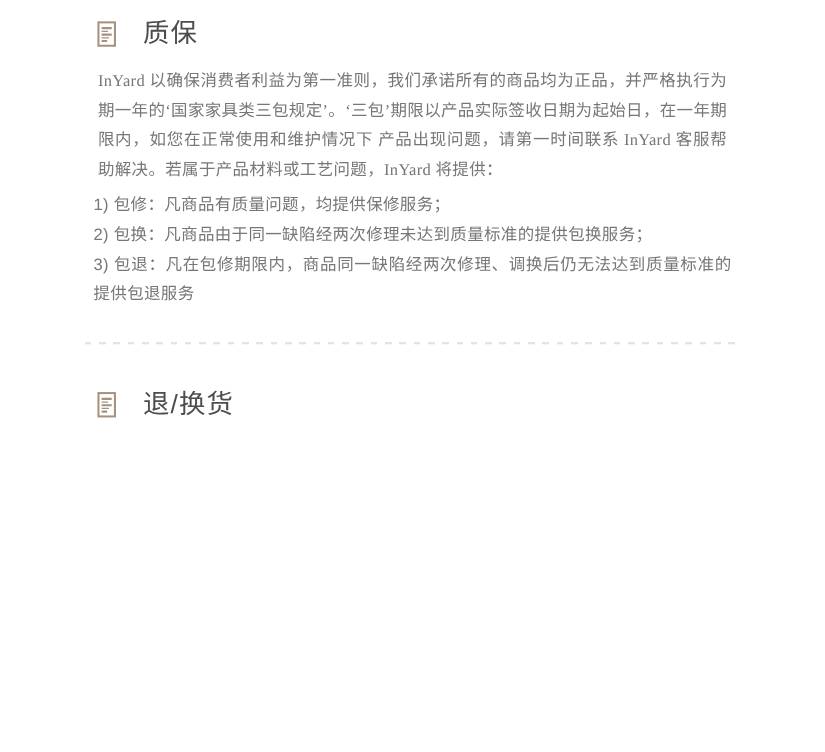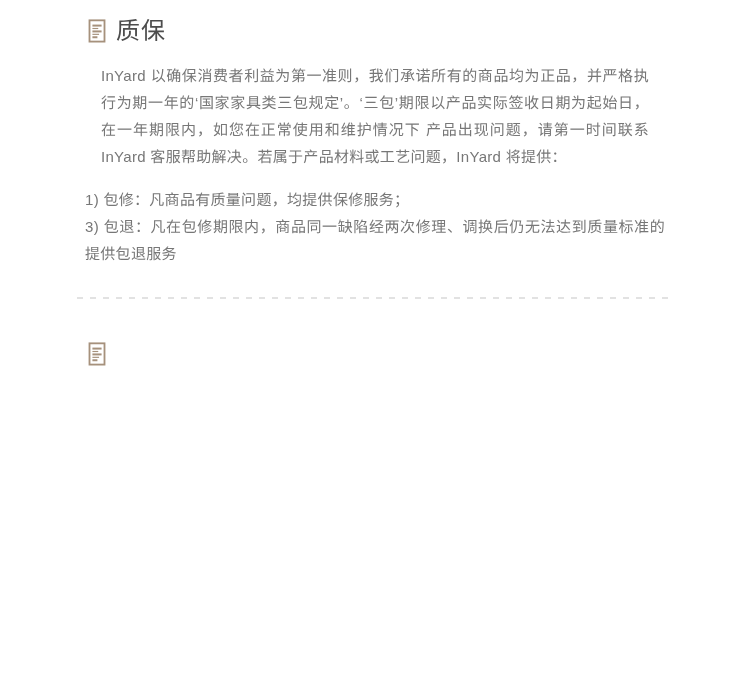--- a/index.html
+++ b/index.html
@@ -11,31 +11,31 @@
   *{box-sizing:border-box;}
   html,body{margin:0;padding:0;background:#ffffff;}
   .page{
     width:750px;height:684px;
     background:#ffffff;
     padding:16px 85px 0;
     font-family:"Liberation Sans","DejaVu Sans",sans-serif;
     overflow:hidden;
   }
   .section-header{
-    display:flex;align-items:center;gap:9px;
+    display:flex;align-items:center;gap:23px;
     height:30px;margin:0 0 15px 2px;
   }
   .doc-icon{color:var(--accent-color);display:flex;align-items:center;}
   .section-title{
     font-size:24px;font-weight:400;color:var(--title-color);
     margin:0;letter-spacing:1px;line-height:30px;
   }
   .body-text{
     font-size:15px;line-height:27px;color:var(--body-color);
-    margin:16px;text-align:justify;letter-spacing:0.3px;
+    margin:4px;text-align:justify;letter-spacing:0.3px;font-family:Liberation Serif, serif;
   }
   .para-2{margin-top:25px;}
   .policy-list{margin:0;padding:0;list-style:none;}
   .policy-list li{font-size:15px;line-height:27px;color:var(--body-color);letter-spacing:0.3px;text-align:justify;}
   .dashed-divider{
     border:none;height:2px;
     background:repeating-linear-gradient(90deg,var(--divider-color) 0 6px,transparent 6px 13px);
     margin:30px -8px 40px;
   }
 </style>
@@ -54,34 +54,36 @@
           <line x1="6.5" y1="15.5" x2="17.5" y2="15.5" stroke-width="2.4"></line>
           <line x1="6.5" y1="19" x2="14.5" y2="19" stroke-width="1.4"></line>
           <line x1="6.5" y1="22.5" x2="12.5" y2="22.5" stroke-width="2.4"></line>
         </svg>
       </span>
       <h2 class="section-title">质保</h2>
     </div>
     <p class="body-text">InYard 以确保消费者利益为第一准则，我们承诺所有的商品均为正品，并严格执行为期一年的‘国家家具类三包规定’。‘三包’期限以产品实际签收日期为起始日，在一年期限内，如您在正常使用和维护情况下 产品出现问题，请第一时间联系 InYard 客服帮助解决。若属于产品材料或工艺问题，InYard 将提供：</p>
     <ul class="policy-list">
       <li>1) 包修：凡商品有质量问题，均提供保修服务；</li>
+      <li>2) 包换：凡商品由于同一缺陷经两次修理未达到质量标准的提供包换服务；</li>
       <li>3) 包退：凡在包修期限内，商品同一缺陷经两次修理、调换后仍无法达到质量标准的提供包退服务</li>
     </ul>
   </section>
 
   <hr class="dashed-divider">
 
   <section>
     <div class="section-header">
       <span class="doc-icon">
         <svg width="20" height="26" viewBox="0 0 24 30" fill="none" stroke="currentColor">
           <rect x="3" y="2.2" width="18" height="25.5" stroke-width="2.2"></rect>
           <line x1="6.5" y1="8.5" x2="17.5" y2="8.5" stroke-width="2.4"></line>
           <line x1="6.5" y1="12" x2="13.5" y2="12" stroke-width="1.4"></line>
           <line x1="6.5" y1="15.5" x2="17.5" y2="15.5" stroke-width="2.4"></line>
           <line x1="6.5" y1="19" x2="14.5" y2="19" stroke-width="1.4"></line>
           <line x1="6.5" y1="22.5" x2="12.5" y2="22.5" stroke-width="2.4"></line>
         </svg>
       </span>
+      <h2 class="section-title">退/换货</h2>
     </div>
   </section>
 
 </div>
 
 </body></html>

